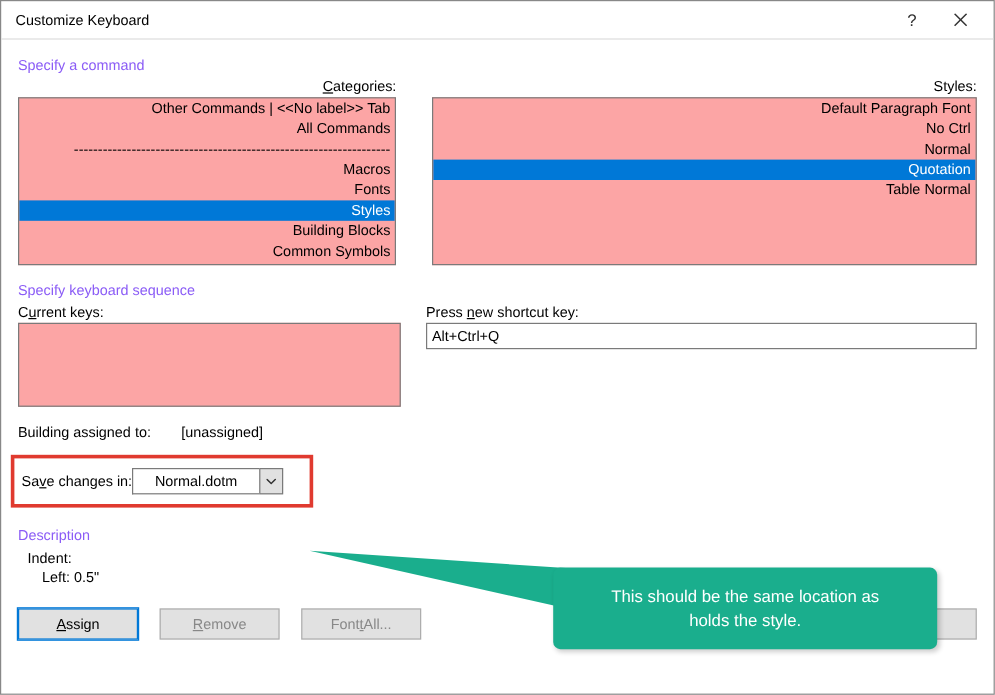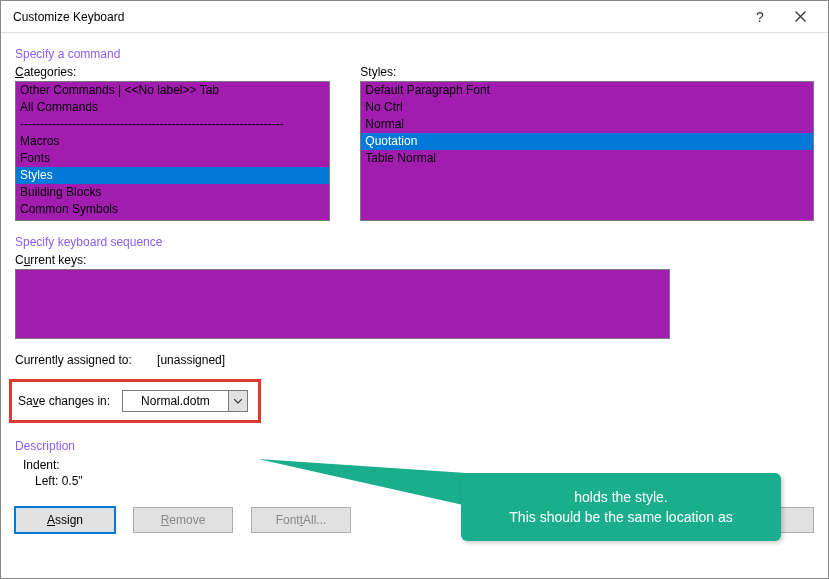--- a/index.html
+++ b/index.html
@@ -27,26 +27,26 @@
     display: flex; align-items: center; justify-content: center;
     font-size: 14px; color: #333;
   }
   .content { padding: 8px 14px 14px 14px; position: relative; }
   .section-label {
     font-size: 12px;
     margin: 6px 0 4px 0;
     color: #8b5cf6;
   }
   .row { display: flex; gap: 30px; margin-top: 4px; }
-  .col { flex: 1; display: flex; flex-direction: column; }
+  .col { flex: 1; display: flex; flex-direction: column; text-align: right; }
   .field-label { font-size: 12px; margin-bottom: 2px; text-decoration: none; }
   .u { text-decoration: underline; }
   .listbox {
     border: 1px solid #7a7a7a;
-    background: #a21caf;
+    background: #fca5a5;
     height: 140px;
     overflow-y: scroll;
     font-size: 12px;
   }
   .listbox.short { height: 70px; }
   .listbox .item {
     padding: 1px 4px;
     white-space: nowrap;
     cursor: default;
     line-height: 15px;
@@ -70,21 +70,21 @@
     padding: 2px 4px;
     font-size: 12px;
     font-family: inherit;
   }
   .assigned-line { margin-top: 14px; font-size: 12px; }
   .assigned-line .val { margin-left: 10px; padding-left: 12px; }
   .save-row {
     margin-top: 12px;
     display: flex;
     align-items: center;
-    gap: 12px;
+    gap: 0;
     border: 3px solid #e03a2f;
     padding: 8px 6px;
     width: 252px;
     position: relative;
     top: 0;
     left: -6px;
   }
   .dropdown {
     display: flex;
     align-items: stretch;
@@ -198,24 +198,30 @@
 
   <div class="section-label row2">Specify keyboard sequence</div>
 
   <div class="press-row">
     <div class="left" style="flex:0.82">
       <div class="field-label">
         <span>C</span><span class="u">u</span><span>rrent keys:</span>
       </div>
       <div class="listbox short" style="overflow-y:auto"></div>
     </div>
+    <div class="right" style="flex:1.18">
+      <div class="field-label">
+        <span>Press </span><span class="u">n</span><span>ew shortcut key:</span>
+      </div>
+      <input class="text-input" type="text" value="Alt+Ctrl+Q" style="">
+    </div>
   </div>
 
   <div class="assigned-line">
-    <span>Currently assigned to:</span>
+    <span>Building assigned to:</span>
     <span class="val">[unassigned]</span>
   </div>
 
   <div class="save-row">
     <span>
       <span>Sa</span><span class="u">v</span><span>e changes in:</span>
     </span>
     <div class="dropdown">
       <div class="dd-value">Normal.dotm</div>
       <div class="dd-btn">
@@ -250,17 +256,17 @@
     </button>
     <div class="spacer"></div>
     <button class="btn-std">Close</button>
   </div>
 
   <svg class="tail" width="230" height="70">
     <polygon points="2,20 225,35 225,70" fill="#1aae8d"></polygon>
   </svg>
 
   <div class="callout">
+    <div>This should be the same location as</div>
     <div>holds the style.</div>
-    <div>This should be the same location as</div>
   </div>
 
 </div>
 
 </body></html>

